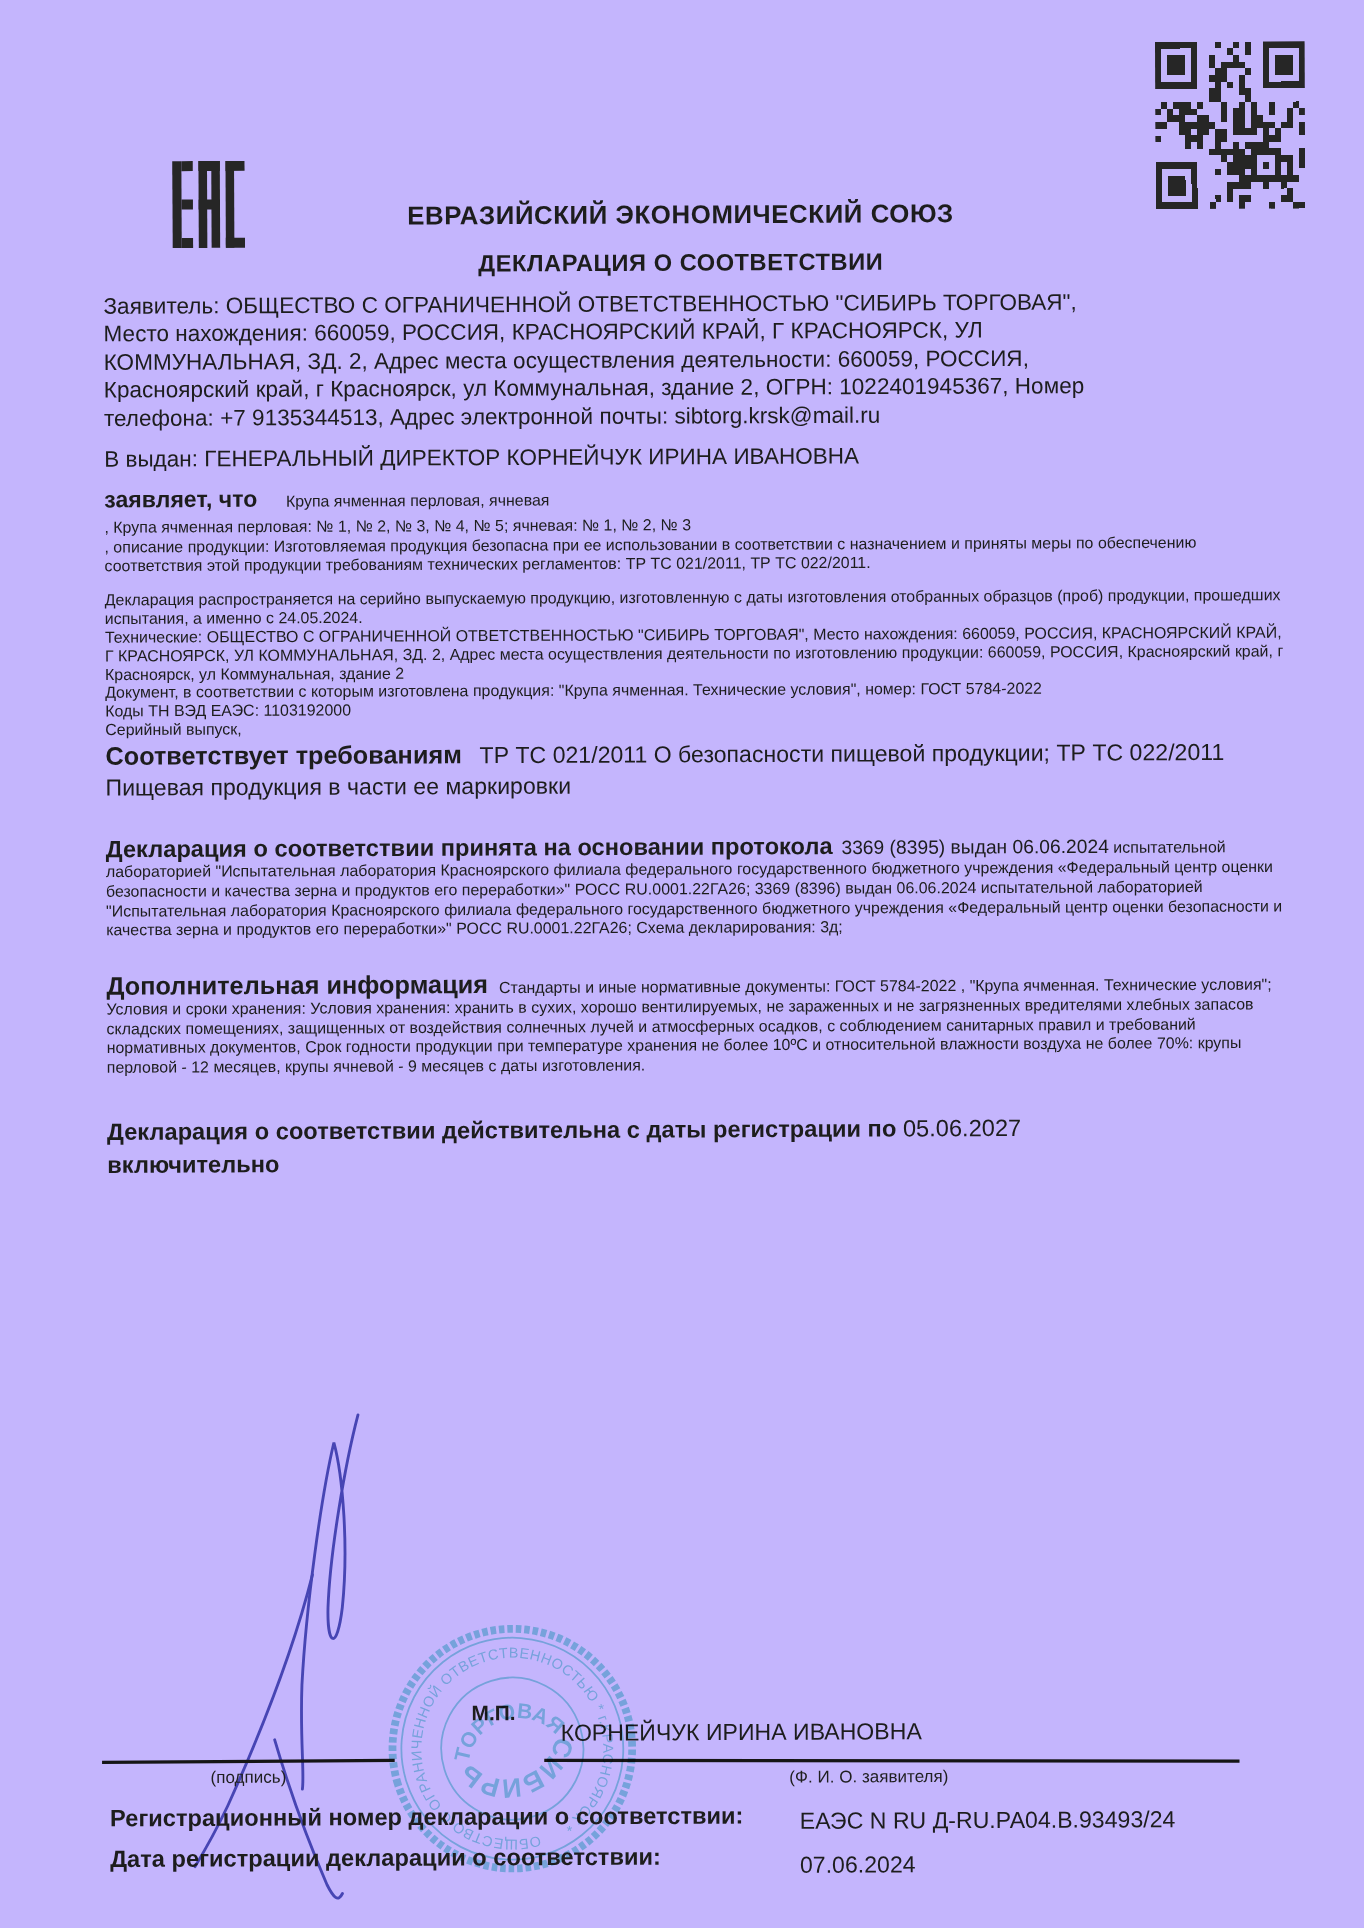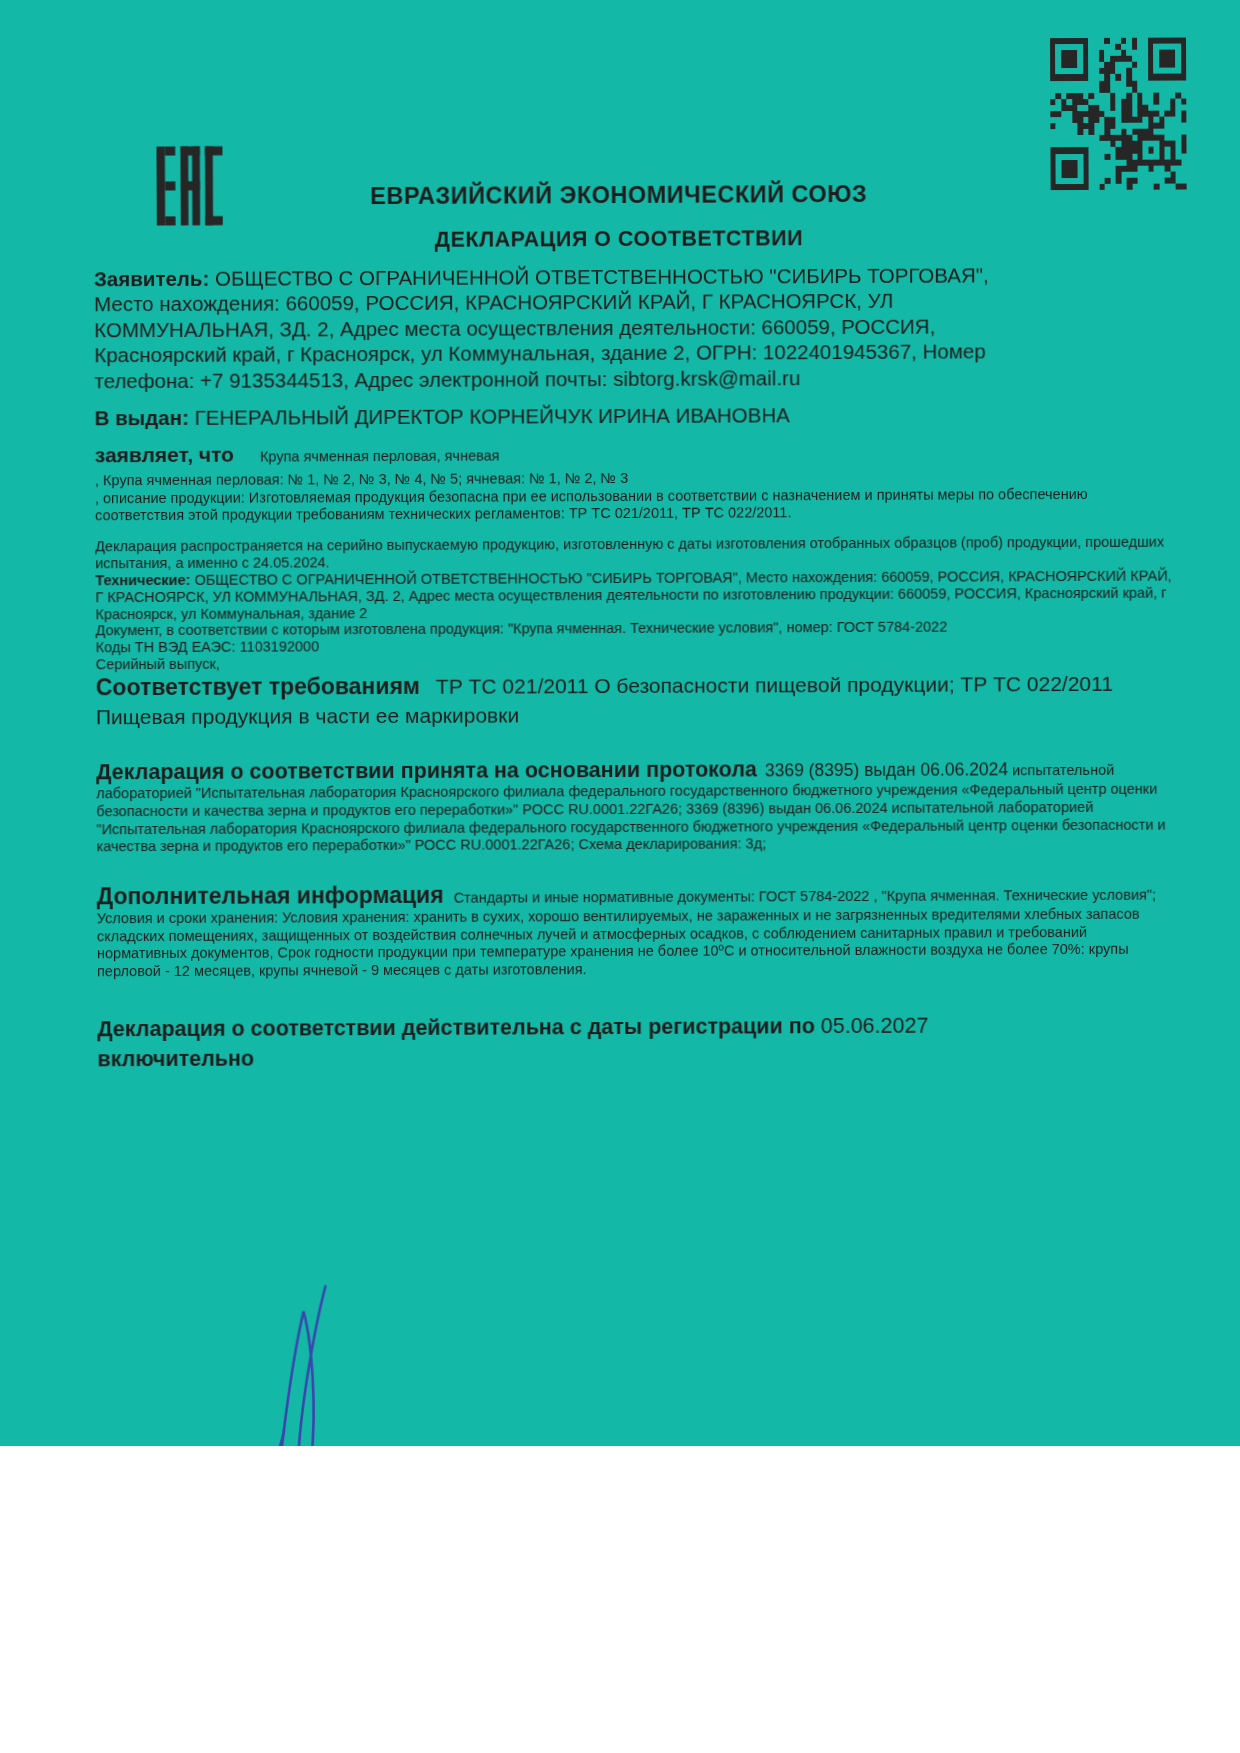--- a/index.html
+++ b/index.html
@@ -1,30 +1,30 @@
 <!DOCTYPE html>
 <html><head>
 <meta charset="utf-8">
 <style>
   html,body{margin:0;padding:0;background:#ffffff;}
-  .page{position:relative;width:1240px;height:1446px;background:#14b8a6;overflow:hidden;
+  .page{position:relative;width:1240px;height:1753px;background:#c4b5fd;overflow:hidden;
         font-family:"Liberation Sans",sans-serif;color:#1d1d1d;}
   .doc{position:absolute;inset:0;transform:rotate(-0.25deg);transform-origin:620px 500px;}
   .abs{position:absolute;}
   
   .eac{left:158px;top:144px;width:66px;height:80px;}
   .qr{left:1052px;top:40px;width:136px;height:152px;}
   .qr svg{width:100%;height:100%;shape-rendering:crispEdges;}
   .t1{left:120px;right:120px;top:182px;text-align:center;font-size:23.5px;font-weight:700;letter-spacing:.5px;}
   .t2{left:120px;right:120px;top:227px;text-align:center;font-size:21.5px;font-weight:700;letter-spacing:.5px;}
   
   .para{margin:0;line-height:1.24;font-size:20.5px;}
   .applicant{left:95px;top:264px;width:940px;}
   .represented{left:95px;top:403px;width:1040px;}
-  b{font-weight:700;}
+  b{font-weight:400;}
   .declares-row{left:95px;top:441px;width:1060px;}
   .declares-row .lbl{font-size:21px;font-weight:700;text-align:center;}
   .small{font-size:14.5px;line-height:1.18;}
   .declares-row .small{margin-left:26px;}
   .declares2{left:95px;top:470px;width:1075px;}
   .declares3{left:95px;top:488px;width:1078px;}
   .serial{left:95px;top:536px;width:1078px;font-size:14.5px;line-height:1.165;}
   .complies{left:95px;top:671px;width:1025px;font-size:21px;line-height:1.3;}
   .complies .h{font-size:23px;font-weight:700;}
   .complies .tail{margin-left:16px;}

